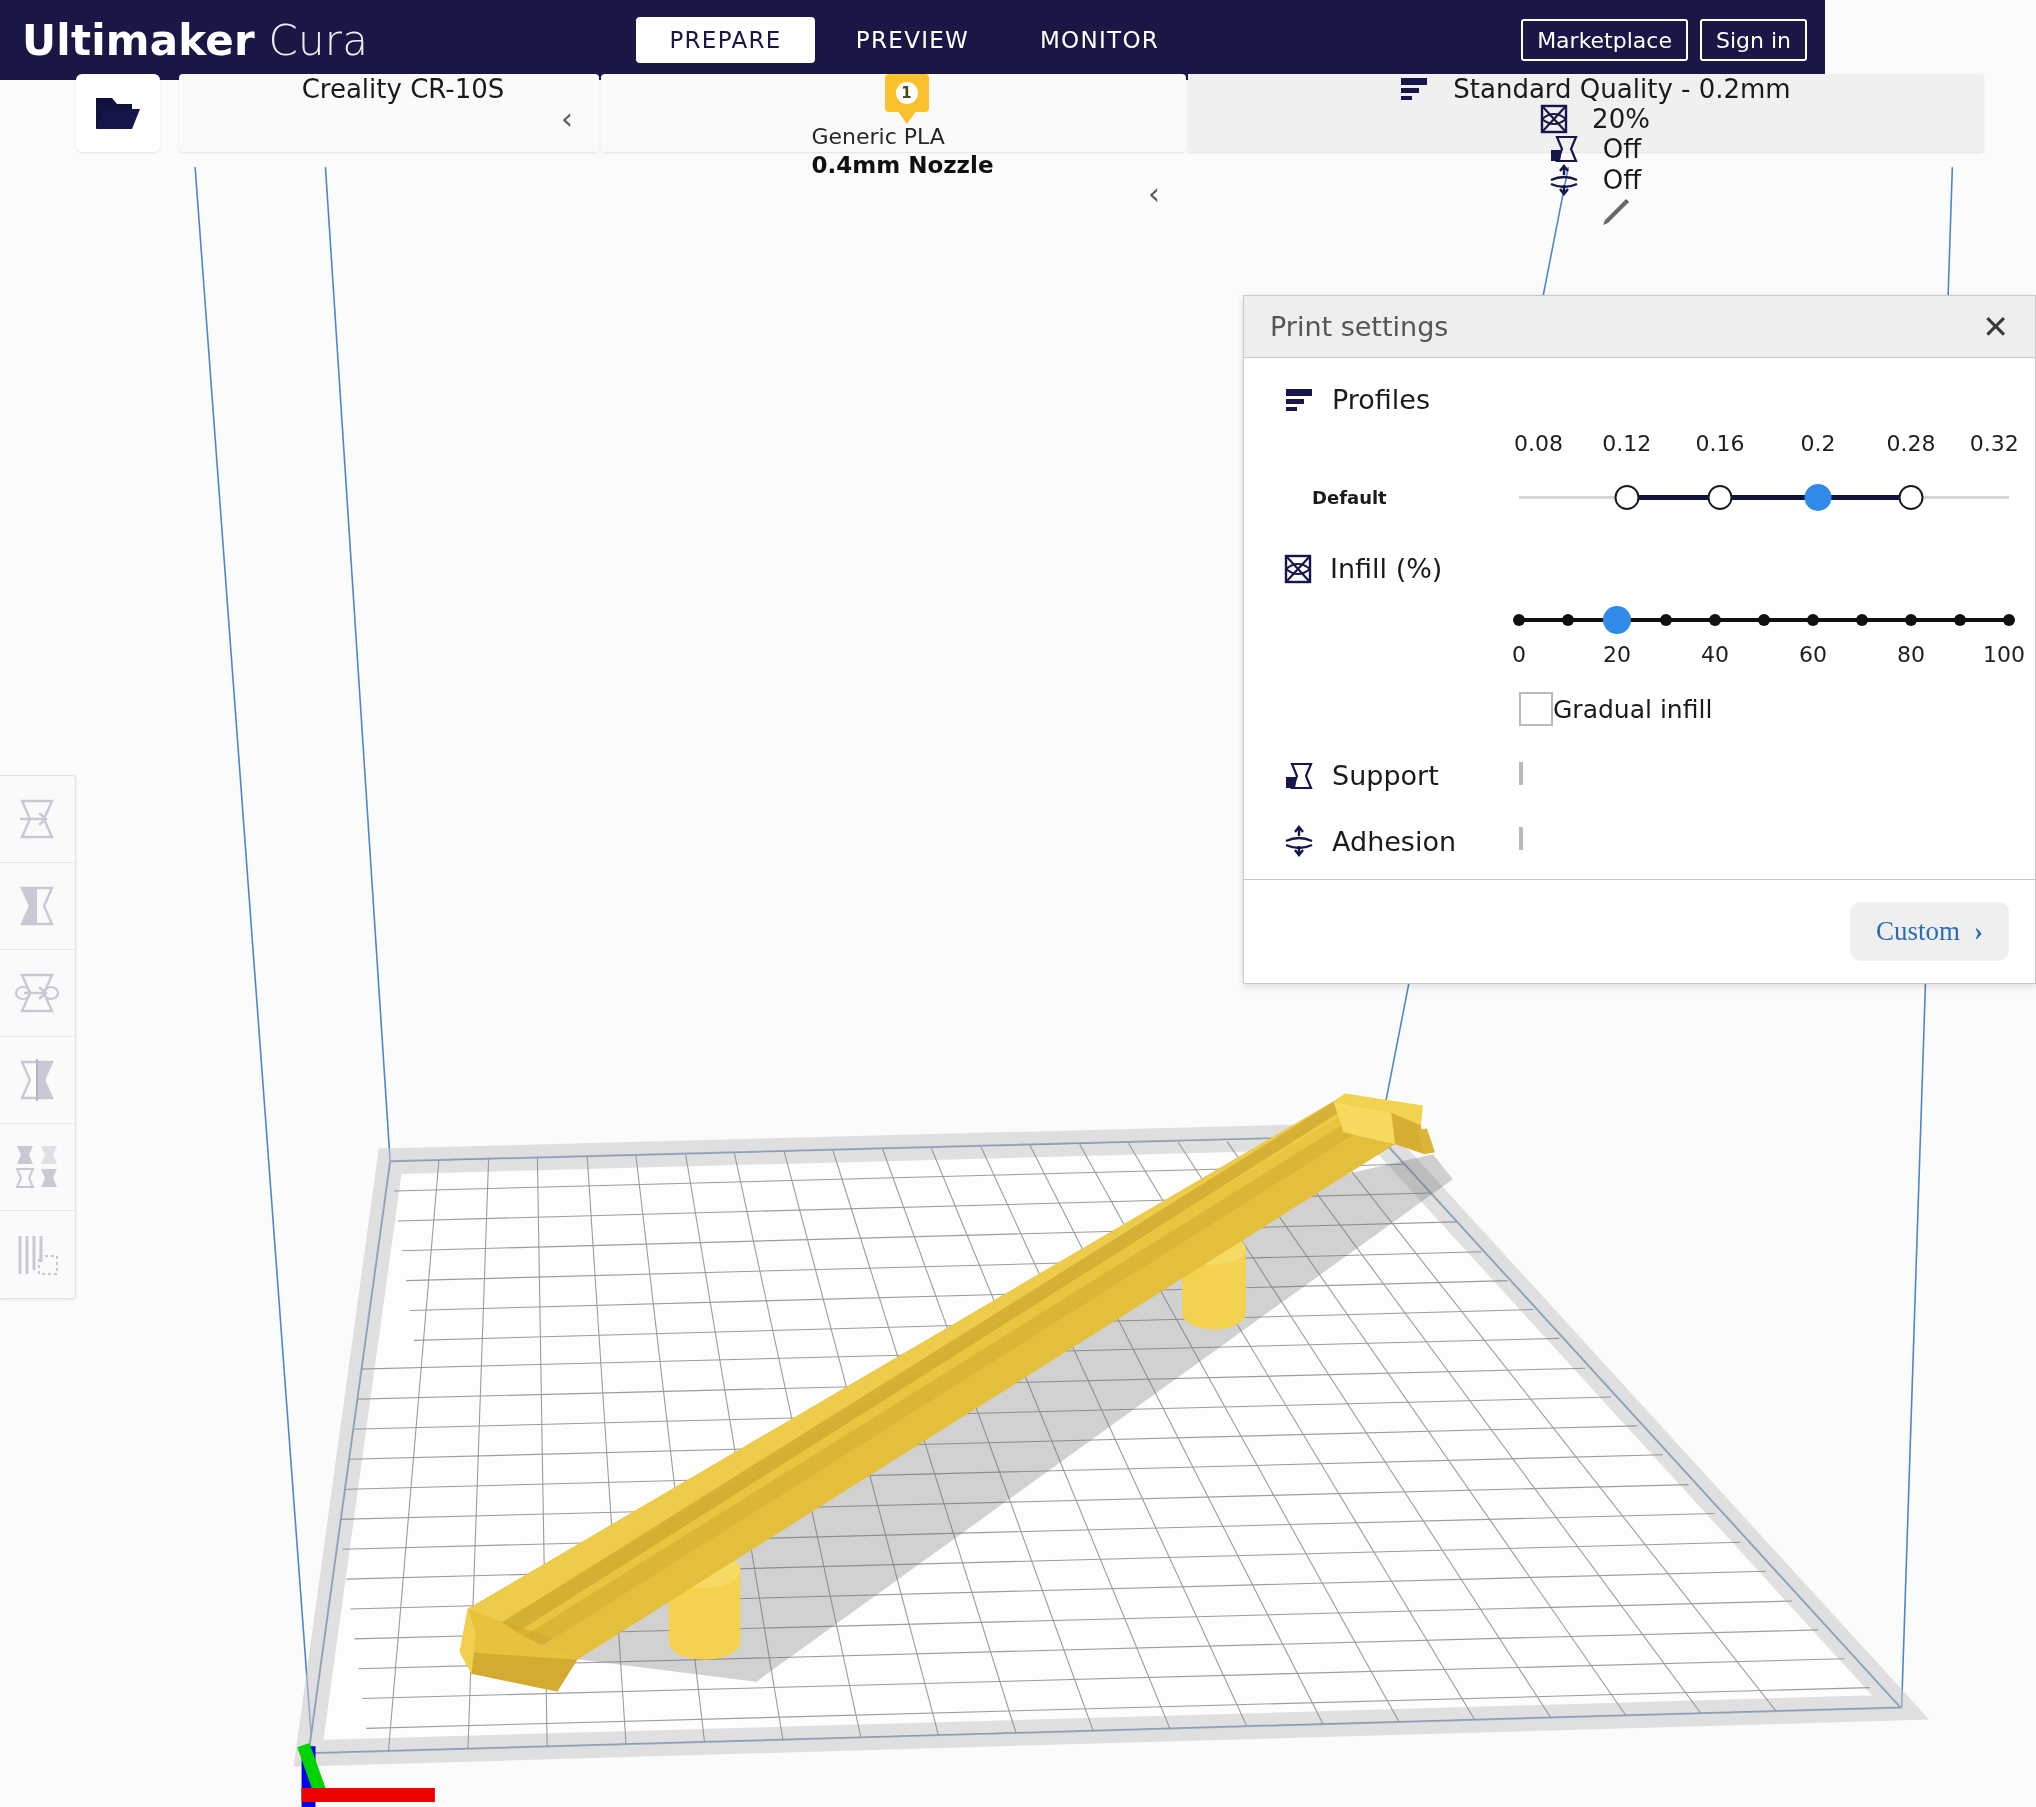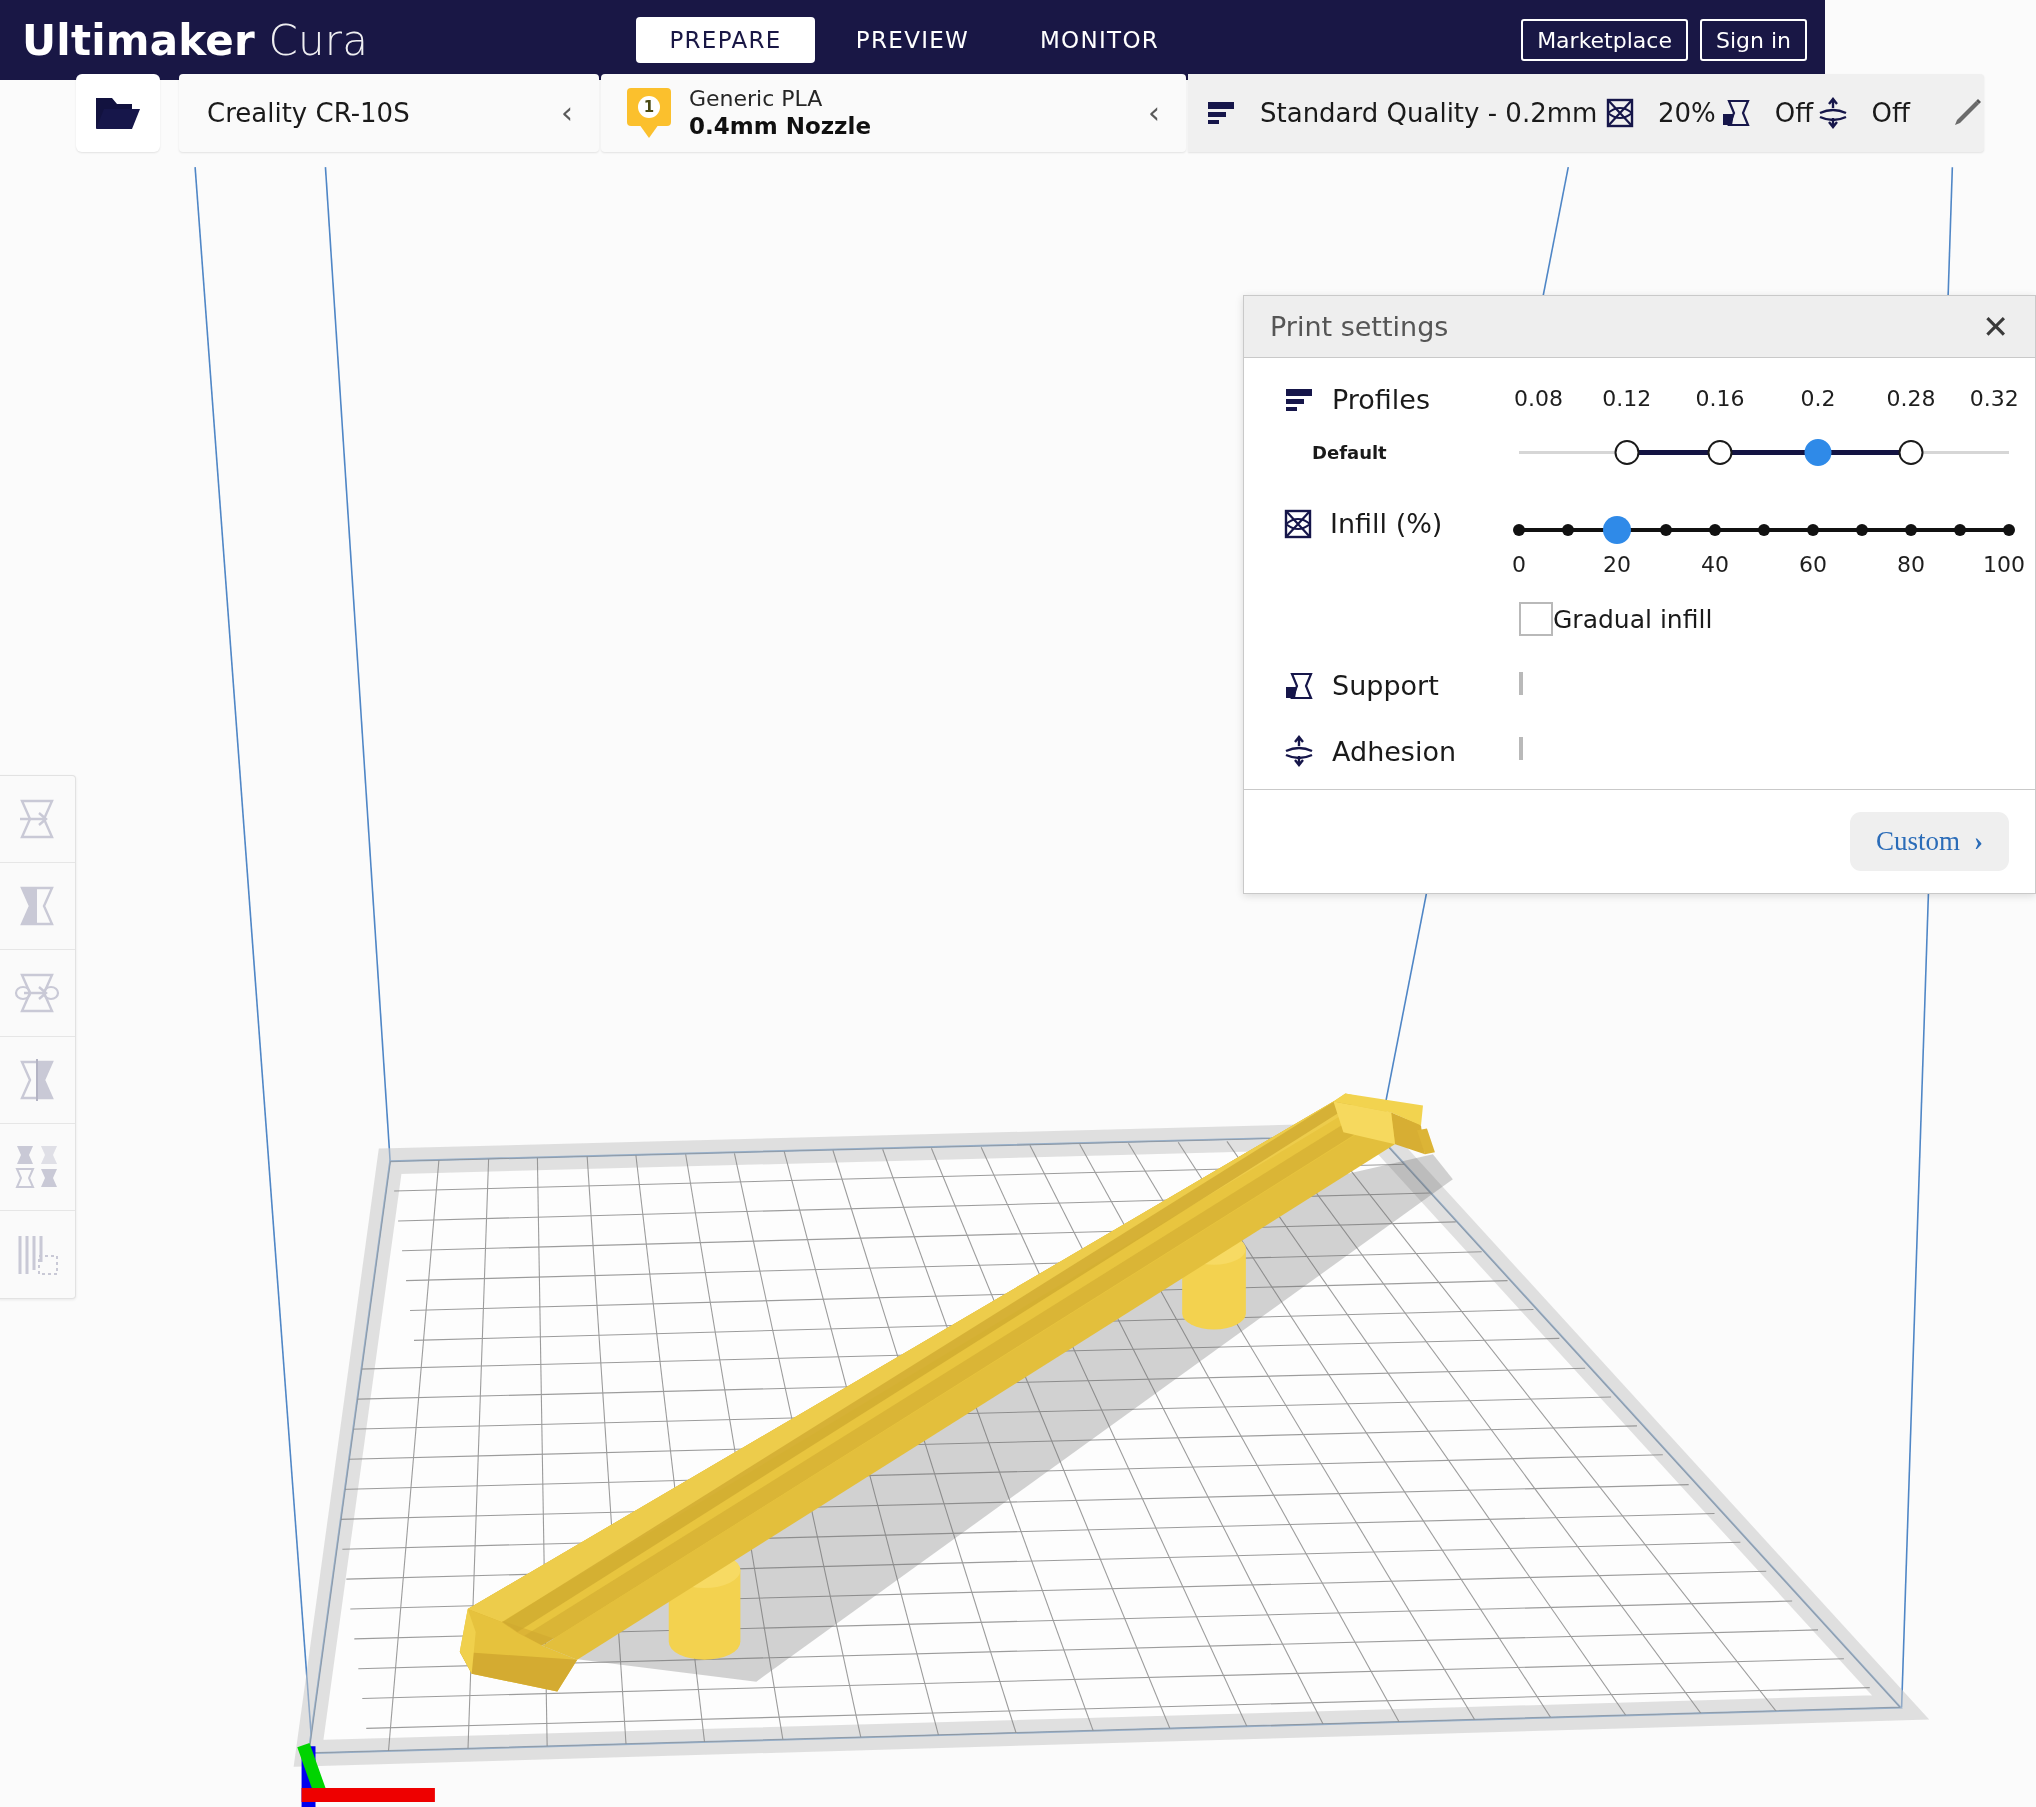--- a/index.html
+++ b/index.html
@@ -68,20 +68,21 @@
     background: #fff; border-radius: 6px;
     display: flex; align-items: center; justify-content: center;
     z-index: 42; cursor: pointer;
     box-shadow: 0 1px 2px rgba(0,0,0,.10);
   }
   .selector {
     position: absolute; top: 74px; height: 78px;
     background: #fafafa; border-radius: 4px;
     display: flex; align-items: center; z-index: 42; cursor: pointer;
     box-shadow: 0 1px 2px rgba(0,0,0,.10);
+    flex-direction: column;
   }
   .sel-machine { left: 179px; width: 420px; }
   .sel-material { left: 601px; width: 585px; }
   .sel-settings {
     left: 1188px; width: 796px;
     background: #f0f0f0; border-radius: 0 4px 4px 0;
     justify-content: flex-start; padding: 0 0 0 18px; gap: 0;
   }
   .sel-machine, .sel-material { border-radius: 4px; }
 
@@ -155,21 +156,21 @@
     font-family: inherit; padding: 0;
   }
   .panel-body { padding: 26px 0 22px 0; background: #fff; }
 
   .row { display: flex; align-items: flex-start; padding: 0 26px; }
   .row-lbl {
     width: 249px; display: flex; align-items: center; gap: 18px; flex: none;
     padding-left: 14px;
   }
   .row-lbl .txt { font-size: 27px; color: #1a1a1a; }
-  .ctl { flex: 1; position: relative; }
+  .ctl { flex: 1; position: relative; margin-top: 45px; }
 
   
   .prof-ticks {
     position: relative; height: 34px; margin-top: 2px;
   }
   .prof-ticks span {
     position: absolute; transform: translateX(-50%);
     font-size: 22px; color: #1e1e1e; top: 0;
   }
   .prof-row2 { display: flex; align-items: center; padding: 0 26px; margin-top: 12px; }

